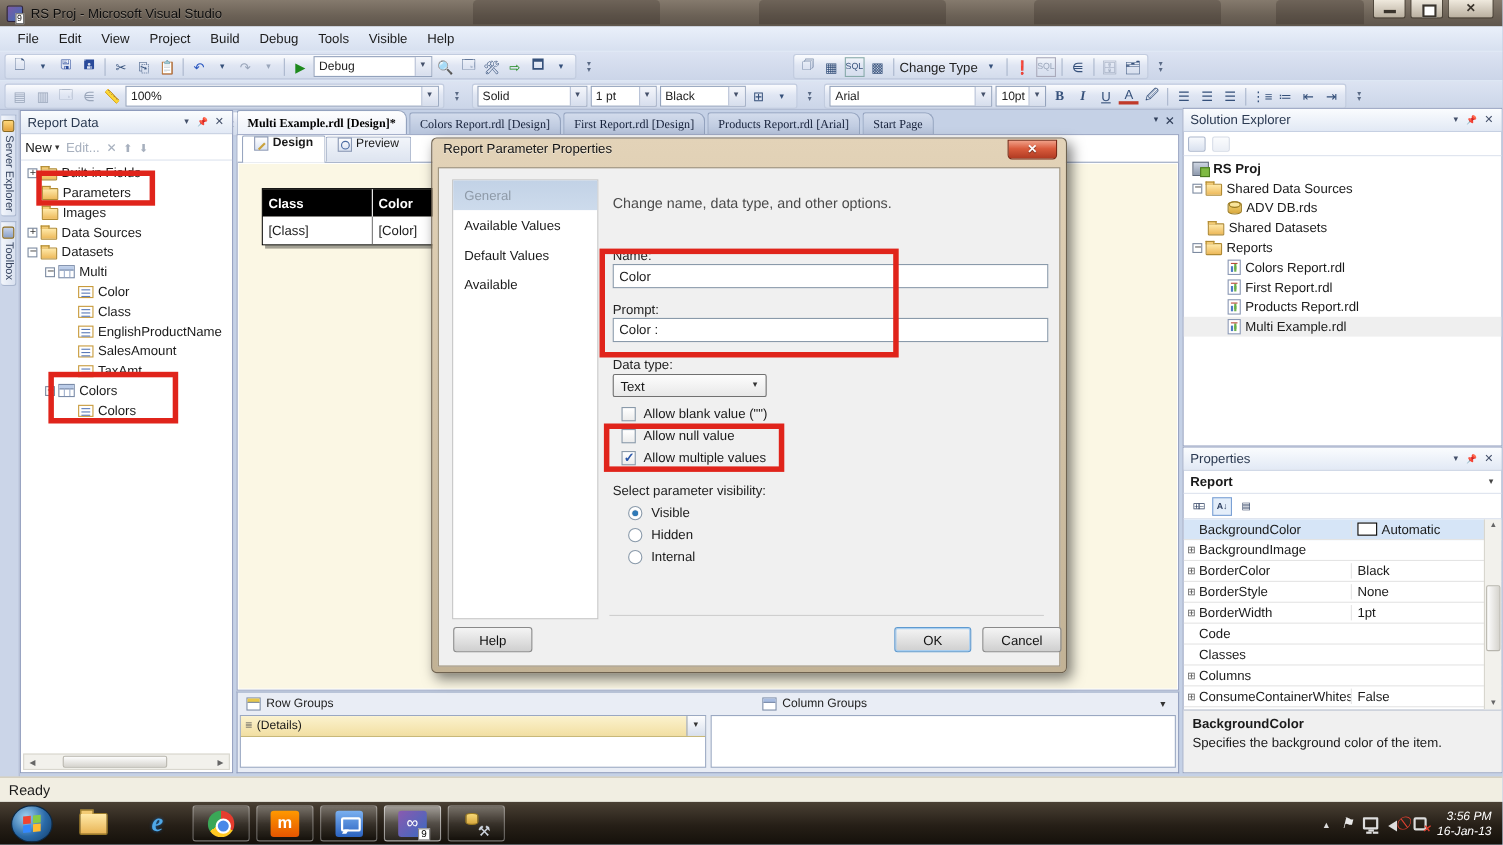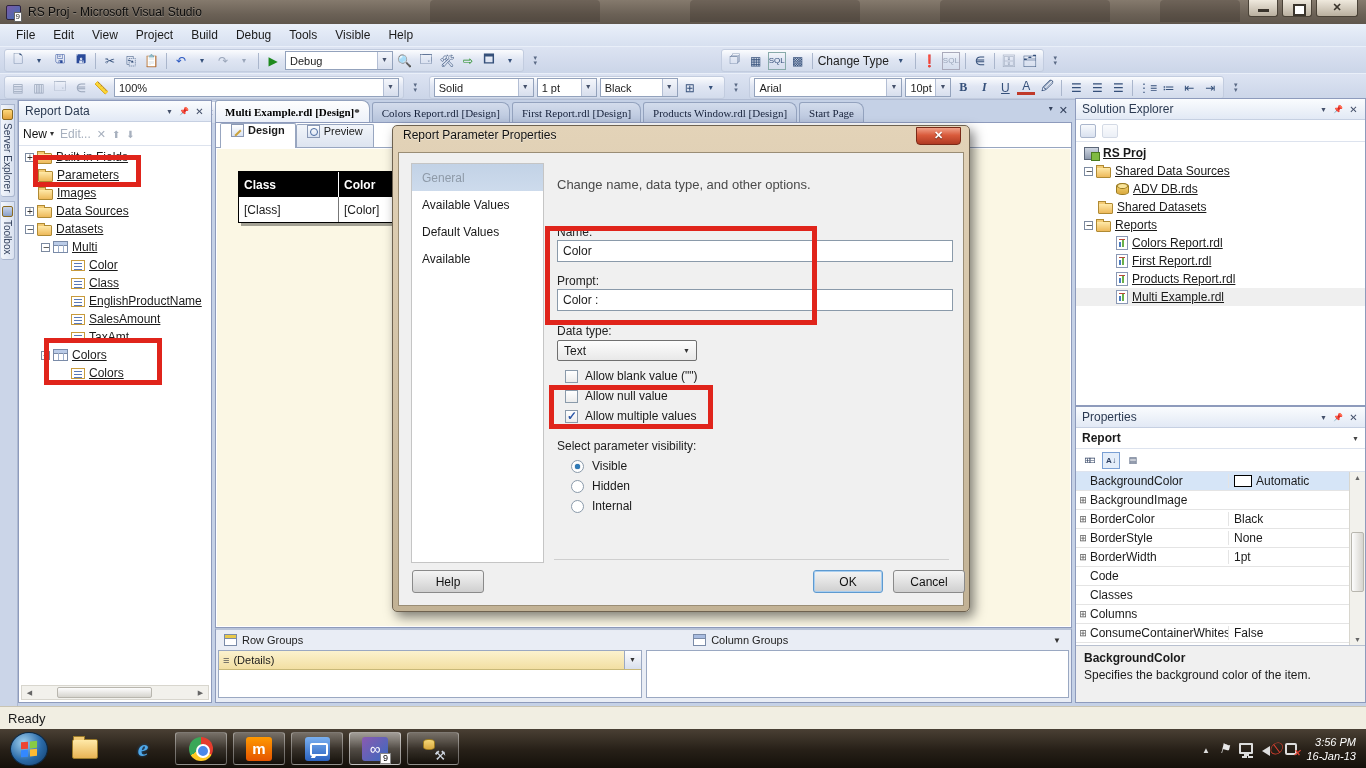--- a/index.html
+++ b/index.html
@@ -52,21 +52,21 @@
   .hbtn.cl::before  { content:"✕"; font-size:10px; }
 
   
   .rd-toolbar { height:24px; border-bottom:1px solid #DDE3EE; display:flex; align-items:center; padding:0 4px; gap:6px; flex:0 0 auto; }
   .rd-new { display:flex; align-items:center; gap:3px; color:#111; }
   .rd-new::after { content:"▾"; font-size:8px; color:#333; }
   .rd-dis { color:#A7B0BE; }
   .rd-x::before { content:"✕"; color:#A7B0BE; font-size:11px; }
   .rd-up::before { content:"⬆"; color:#A7B0BE; font-size:10px; }
   .rd-dnw::before { content:"⬇"; color:#A7B0BE; font-size:10px; }
-  .tree { flex:1; overflow:hidden; padding-top:2px;text-decoration:underline; }
+  .tree { flex:1; overflow:hidden; padding-top:2px; }
   .trow { height:18px; display:flex; align-items:center; white-space:nowrap; overflow:hidden; }
   .trow .lbl { margin-left:4px; }
   .exp { width:9px; height:9px; border:1px solid #7c8aa0; background:#fff; flex:0 0 auto; position:relative; margin-right:3px; }
   .exp::before { position:absolute; left:1px; top:-3px; font-size:11px; color:#333; }
   .exp-p::before { content:"+"; top:-2px; font-size:10px; }
   .exp-m::before { content:"−"; }
   .ifolder { width:15px; height:11px; background:linear-gradient(#FFE9A8,#EDB95A); border:1px solid #B08A33; border-radius:1px; position:relative; margin-top:2px; flex:0 0 auto; }
   .ifolder::before { content:""; position:absolute; top:-3px; left:-1px; width:6px; height:2px; background:#F3CB74; border:1px solid #B08A33; border-bottom:none; }
   .itable { width:15px; height:12px; background:#fff; border:1px solid #7A8BA8; position:relative; flex:0 0 auto; }
   .itable::before { content:""; position:absolute; left:0; right:0; top:0; height:3px; background:#BBCCE8; border-bottom:1px solid #7A8BA8; }
@@ -454,21 +454,21 @@
     <span class="hthumb"></span>
     <span class="harrow" style="margin-left:auto">▶</span>
   </div>
 </div>
 
 <div class="editor">
   <div class="tabstrip">
     <div class="etab active">Multi Example.rdl [Design]*</div>
     <div class="etab">Colors Report.rdl [Design]</div>
     <div class="etab">First Report.rdl [Design]</div>
-    <div class="etab">Products Window.rdl [Design]</div>
+    <div class="etab">Products Report.rdl [Arial]</div>
     <div class="etab">Start Page</div>
     <div class="tabstrip-btns">
       <span style="font-size:8px">▾</span>
       <span style="font-size:11px">✕</span>
     </div>
   </div>
   <div class="editor-body">
     <div class="subtabs">
       <div class="stab active">
           <span class="sico pencil"></span>

